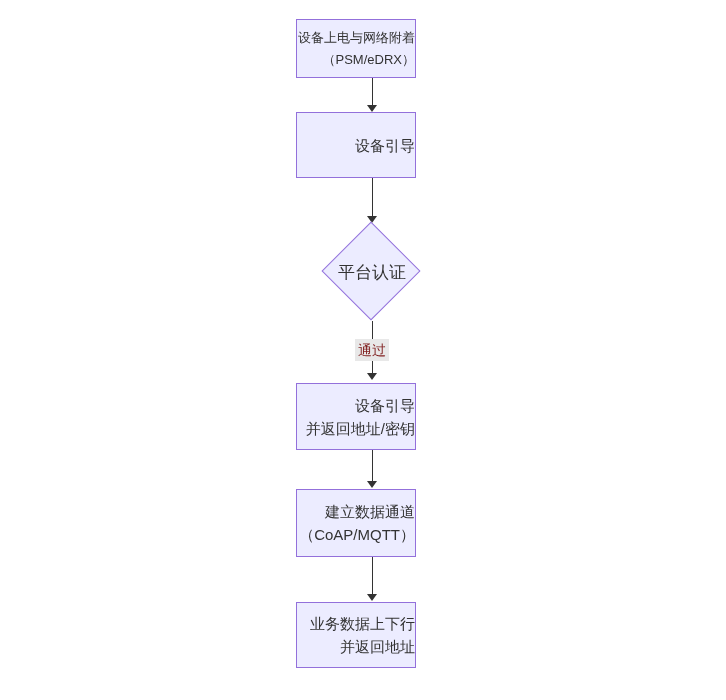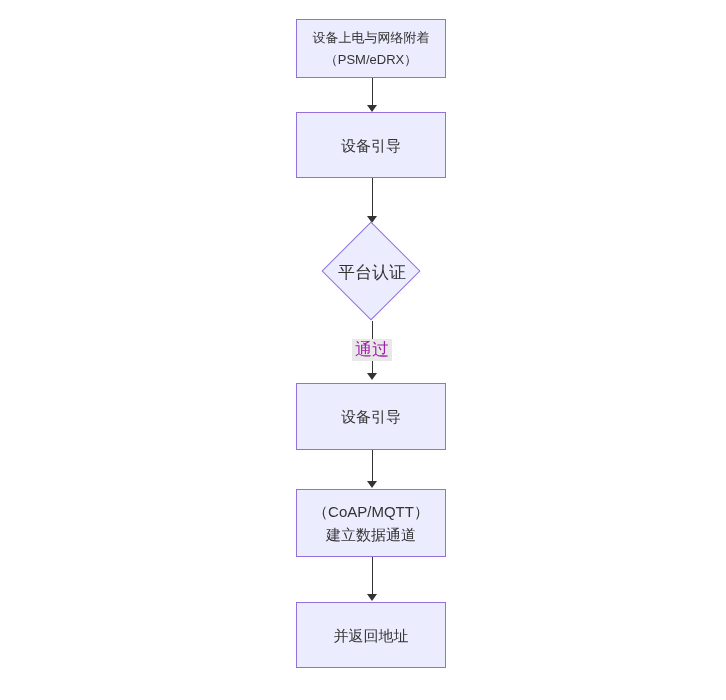--- a/index.html
+++ b/index.html
@@ -12,27 +12,27 @@
     position: relative;
     width: 726px;
     height: 700px;
     background: #ffffff;
     overflow: hidden;
   }
   
   .flow-box {
     position: absolute;
     left: 296px;
-    width: 150px;
+    width: 120px;
     background: #ECECFF;
     border: 1px solid #9370DB;
     color: #333333;
     display: flex;
     flex-direction: column;
-    align-items: center;
+    align-items: flex-end;
     justify-content: center;
     text-align: center;
     box-sizing: border-box;
     font-size: 15px;
     line-height: 23px;
   }
   .flow-box.small-text { font-size: 13px; line-height: 22px; }
   #box1 { top: 19px;  height: 59px; }
   #box2 { top: 112px; height: 66px; }
   #box3 { top: 383px; height: 67px; }
@@ -101,22 +101,22 @@
   #head4 { top: 481px; }
   #head5 { top: 594px; }
 
   
   .edge-label {
     position: absolute;
     left: 372px;
     top: 339px;
     transform: translateX(-50%);
     background: #e8e8e8;
-    color: #a21caf;
-    font-size: 17px;
+    color: #7f1d1d;
+    font-size: 14px;
     padding: 1px 3px;
     line-height: 20px;
     white-space: nowrap;
   }
 </style>
 </head>
 <body>
 
 <div class="canvas">
 
@@ -139,30 +139,32 @@
     <div class="diamond-shape"></div>
     <div class="diamond-label">平台认证</div>
   </div>
 
   <div class="arrow-line" id="line3"></div>
   <div class="edge-label">通过</div>
   <div class="arrow-head" id="head3"></div>
 
   <div class="flow-box" id="box3">
     <div>设备引导</div>
+    <div>并返回地址/密钥</div>
   </div>
 
   <div class="arrow-line" id="line4"></div>
   <div class="arrow-head" id="head4"></div>
 
   <div class="flow-box" id="box4">
+    <div>建立数据通道</div>
     <div>（CoAP/MQTT）</div>
-    <div>建立数据通道</div>
   </div>
 
   <div class="arrow-line" id="line5"></div>
   <div class="arrow-head" id="head5"></div>
 
   <div class="flow-box" id="box5">
+    <div>业务数据上下行</div>
     <div>并返回地址</div>
   </div>
 
 </div>
 
 </body></html>

